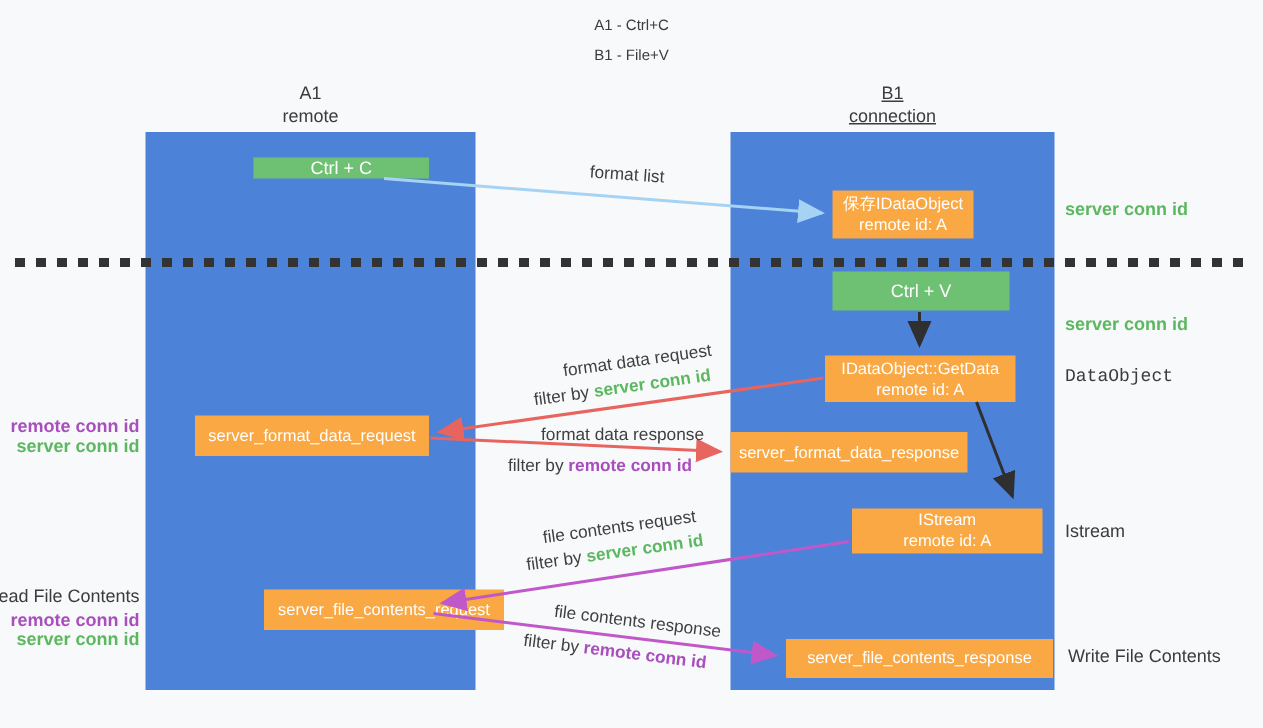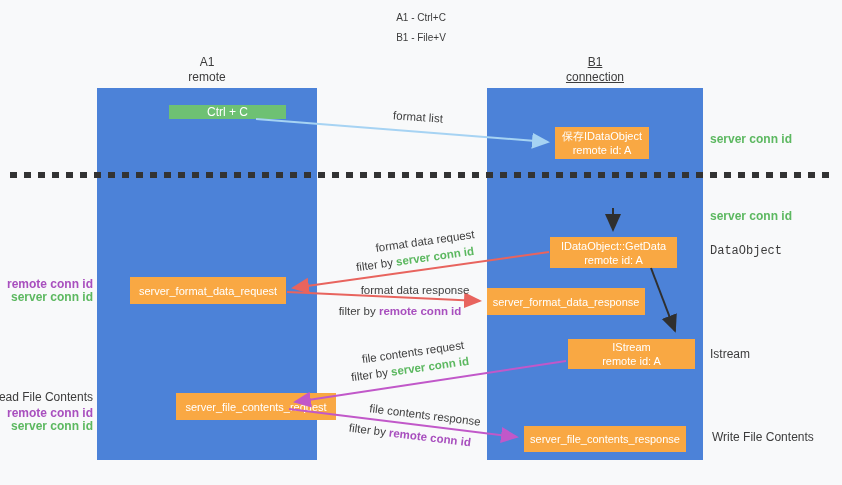--- a/index.html
+++ b/index.html
@@ -68,20 +68,23 @@
 
   <div class="node green" style="left:137px;top:105px;width:117px;height:14px;margin-left:32px;">
     <span>Ctrl + C</span>
   </div>
 
   <div class="node orange" style="left:555px;top:127px;width:94px;height:32px;">
     <span>保存IDataObject</span>
     <span>remote id: A</span>
   </div>
 
+  <div class="node green" style="left:555px;top:181px;width:118px;height:26px;">
+    <span>Ctrl + V</span>
+  </div>
 
   <div class="node orange" style="left:550px;top:237px;width:127px;height:31px;">
     <span>IDataObject::GetData</span>
     <span>remote id: A</span>
   </div>
 
   <div class="node orange" style="left:130px;top:277px;width:156px;height:27px;">
     <span>server_format_data_request</span>
   </div>
 
@@ -91,21 +94,21 @@
 
   <div class="node orange" style="left:568px;top:339px;width:127px;height:30px;">
     <span>IStream</span>
     <span>remote id: A</span>
   </div>
 
   <div class="node orange" style="left:128px;top:393px;width:160px;height:27px;margin-left:48px;">
     <span>server_file_contents_request</span>
   </div>
 
-  <div class="node orange" style="left:524px;top:426px;width:162px;height:26px;">
+  <div class="node orange" style="left:524px;top:426px;width:178px;height:26px;">
     <span>server_file_contents_response</span>
   </div>
 
   <svg class="arrows" width="842" height="485">
     <defs>
       <marker id="m-blue" markerWidth="10" markerHeight="9" refX="8" refY="4" orient="auto">
         <path d="M0,0 L9,4 L0,8 z" fill="#a6d3f3"></path>
       </marker>
       <marker id="m-black" markerWidth="10" markerHeight="9" refX="8" refY="4" orient="auto">
         <path d="M0,0 L9,4 L0,8 z" fill="#2f2f2f"></path>

